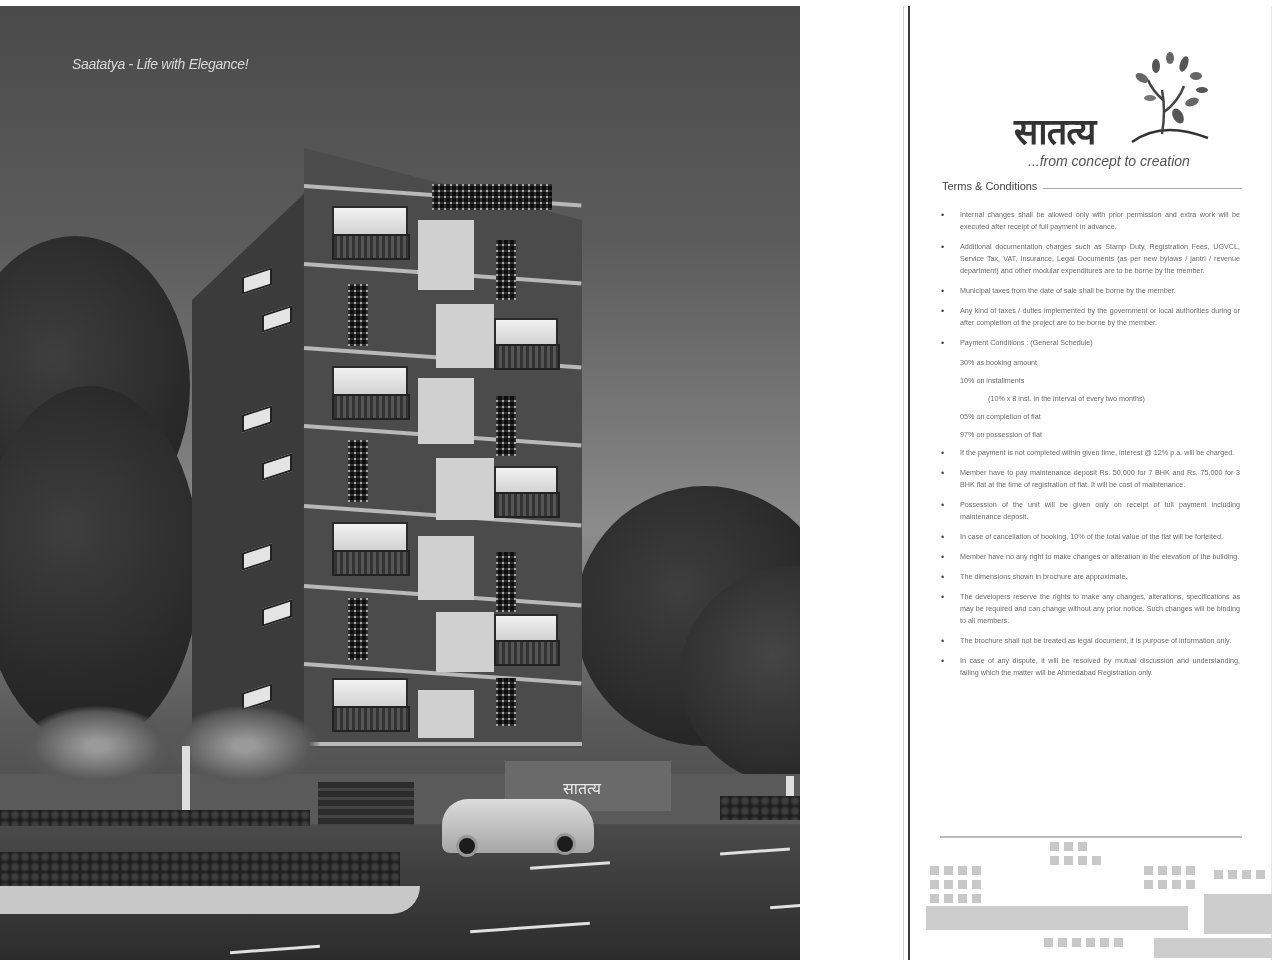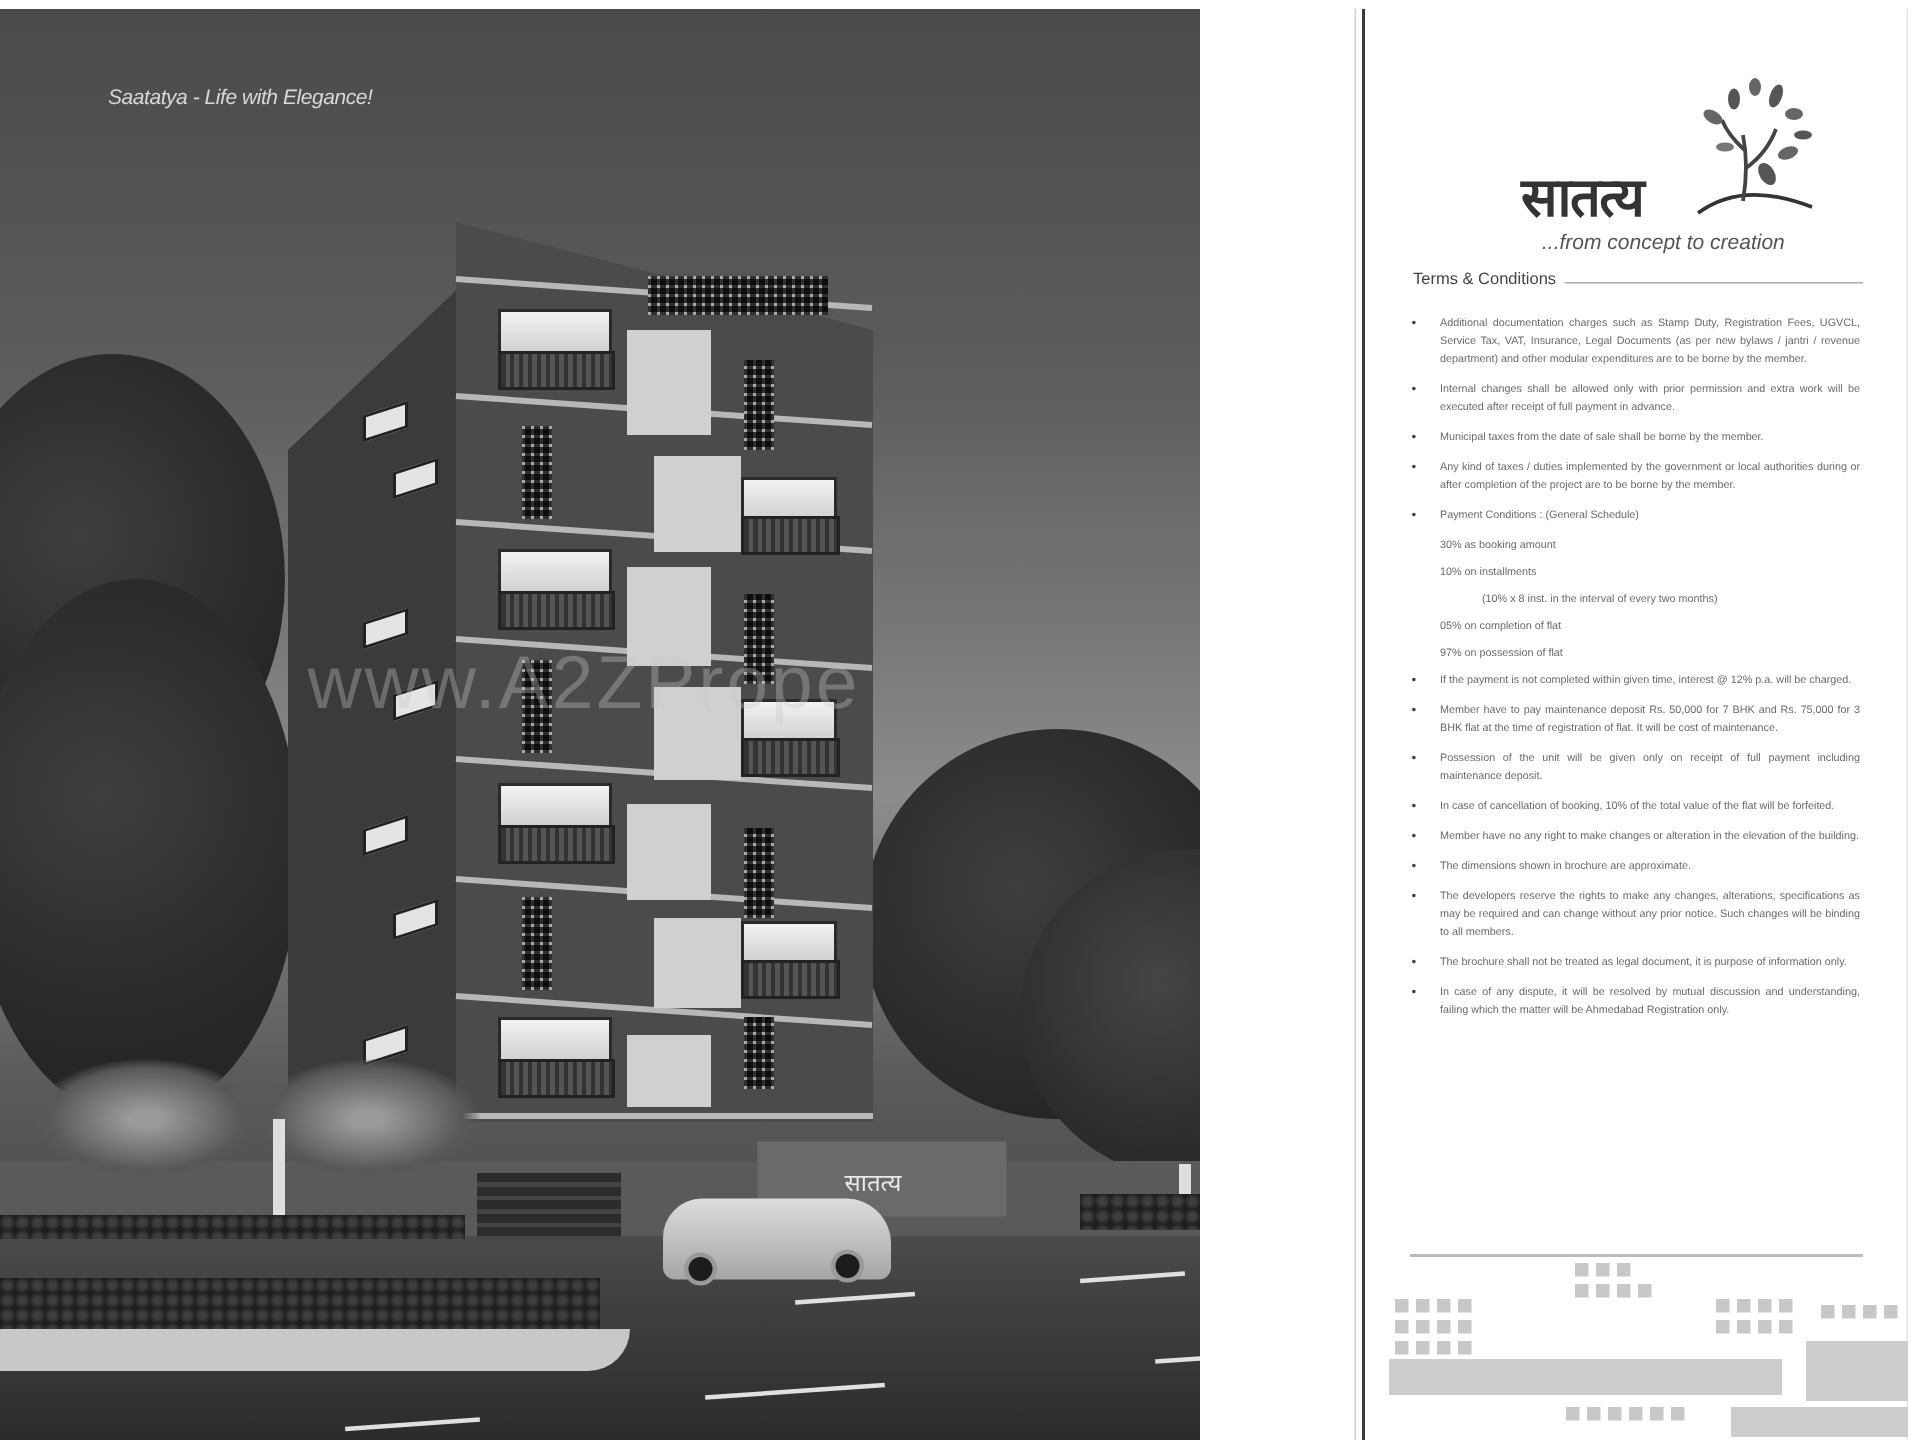--- a/index.html
+++ b/index.html
@@ -215,21 +215,20 @@
 
     <div class="side-win" style="left:50px;top:124px;"></div>
     <div class="side-win" style="left:70px;top:162px;"></div>
     <div class="side-win" style="left:50px;top:262px;"></div>
     <div class="side-win" style="left:70px;top:310px;"></div>
     <div class="side-win" style="left:50px;top:400px;"></div>
     <div class="side-win" style="left:70px;top:456px;"></div>
     <div class="side-win" style="left:50px;top:540px;"></div>
   </div>
 
-  <div class="watermark">www.A2ZPrope</div>
 
   <div class="wall"></div>
   <div class="gate"></div>
   <div class="nameplate">
     <span>सातत्य</span>
   </div>
   <div class="palm" style="left:22px;top:700px;"></div>
   <div class="palm" style="left:170px;top:700px;"></div>
   <div class="post" style="left:182px;top:740px;height:100px;"></div>
   <div class="post" style="left:786px;top:770px;height:40px;"></div>
@@ -272,22 +271,22 @@
     <div class="logo-word">सातत्य</div>
     <div class="logo-sub">...from concept to creation</div>
   </div>
 
   <div class="terms-title">
     <span>Terms &amp; Conditions</span>
     <span class="rule"></span>
   </div>
 
   <ul class="terms-list">
+    <li>Internal changes shall be allowed only with prior permission and extra work will be executed after receipt of full payment in advance.</li>
     <li>Additional documentation charges such as Stamp Duty, Registration Fees, UGVCL, Service Tax, VAT, Insurance, Legal Documents (as per new bylaws / jantri / revenue department) and other modular expenditures are to be borne by the member.</li>
-    <li>Internal changes shall be allowed only with prior permission and extra work will be executed after receipt of full payment in advance.</li>
     <li>Municipal taxes from the date of sale shall be borne by the member.</li>
     <li>Any kind of taxes / duties implemented by the government or local authorities during or after completion of the project are to be borne by the member.</li>
     <li>Payment Conditions : (General Schedule)</li>
     <li class="sub">30% as booking amount</li>
     <li class="sub">10% on installments</li>
     <li class="subsub">(10% x 8 inst. in the interval of every two months)</li>
     <li class="sub">05% on completion of flat</li>
     <li class="sub">97% on possession of flat</li>
     <li>If the payment is not completed within given time, interest @ 12% p.a. will be charged.</li>
     <li>Member have to pay maintenance deposit Rs. 50,000 for 7 BHK and Rs. 75,000 for 3 BHK flat at the time of registration of flat. It will be cost of maintenance.</li>

